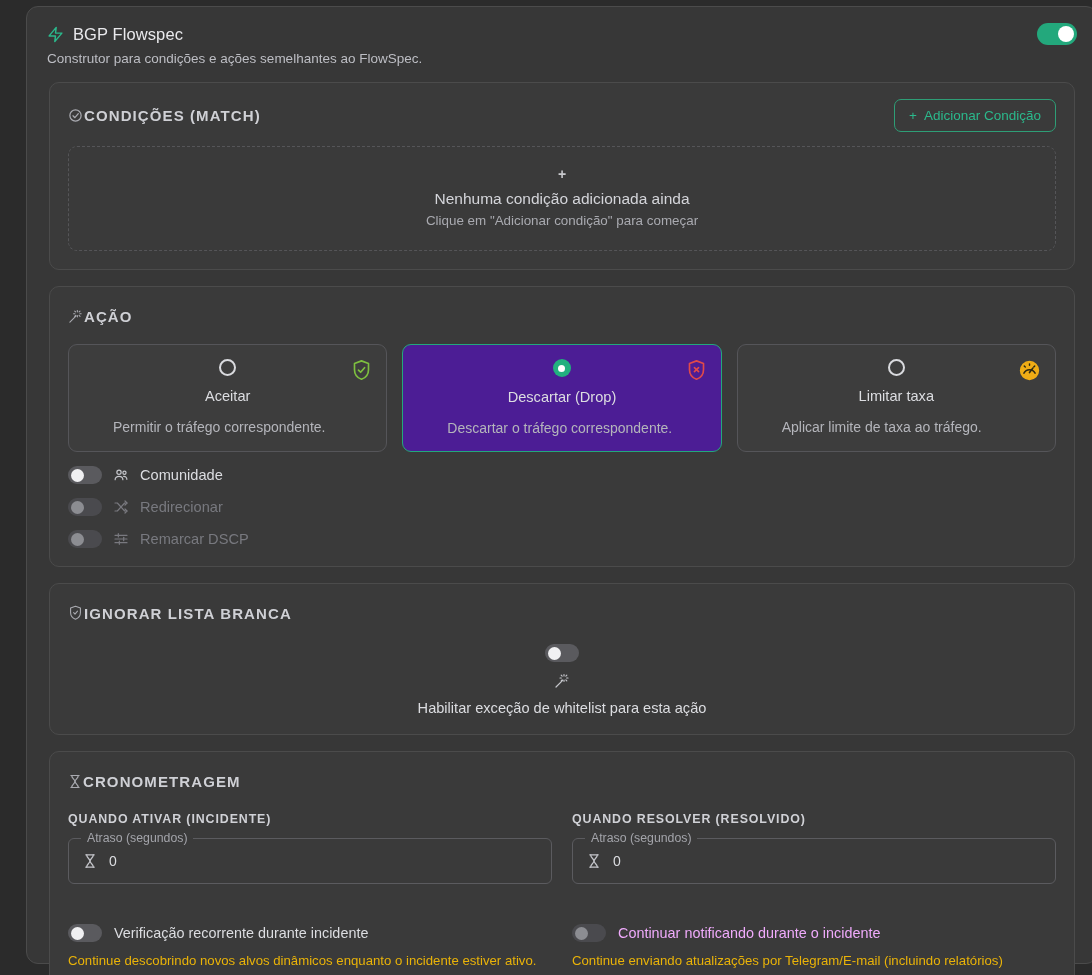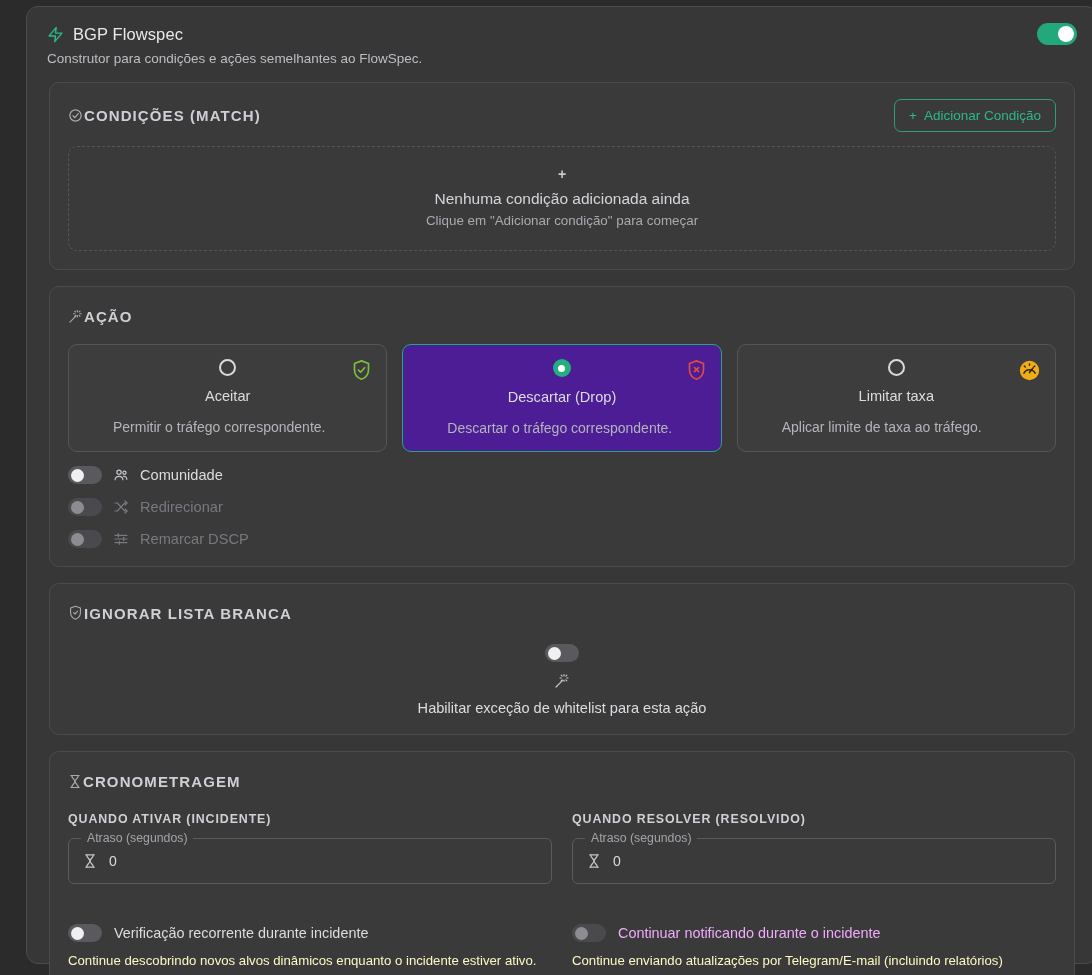--- a/index.html
+++ b/index.html
@@ -173,21 +173,21 @@
     position:absolute;top:-8px;left:12px;
     background:#3a3a3a;padding:0 6px;
     font-size:12.3px;color:#a3a4aa;
   }
   .field .fic{display:inline-flex;color:#c3c4c9;}
   .field .fval{font-size:14px;color:#dcdde1;}
   .tim-toggle-row{display:flex;align-items:center;gap:12px;}
   .tim-toggle-row .lbl{font-size:14.4px;color:#dcdde1;}
   .tim-toggle-row.dim .lbl{color:#f0abfc;}
   .tim-desc{
-    margin-top:9px;font-size:13.2px;color:#fef9c3;line-height:1.45;
+    margin-top:9px;font-size:13.2px;color:#eab308;line-height:1.45;
   }
   .tim-bot{margin-top:22px;}
   svg{display:block;}
 </style>
 </head>
 <body>
 
 <div class="outer-card">
 
   <div class="hdr">

